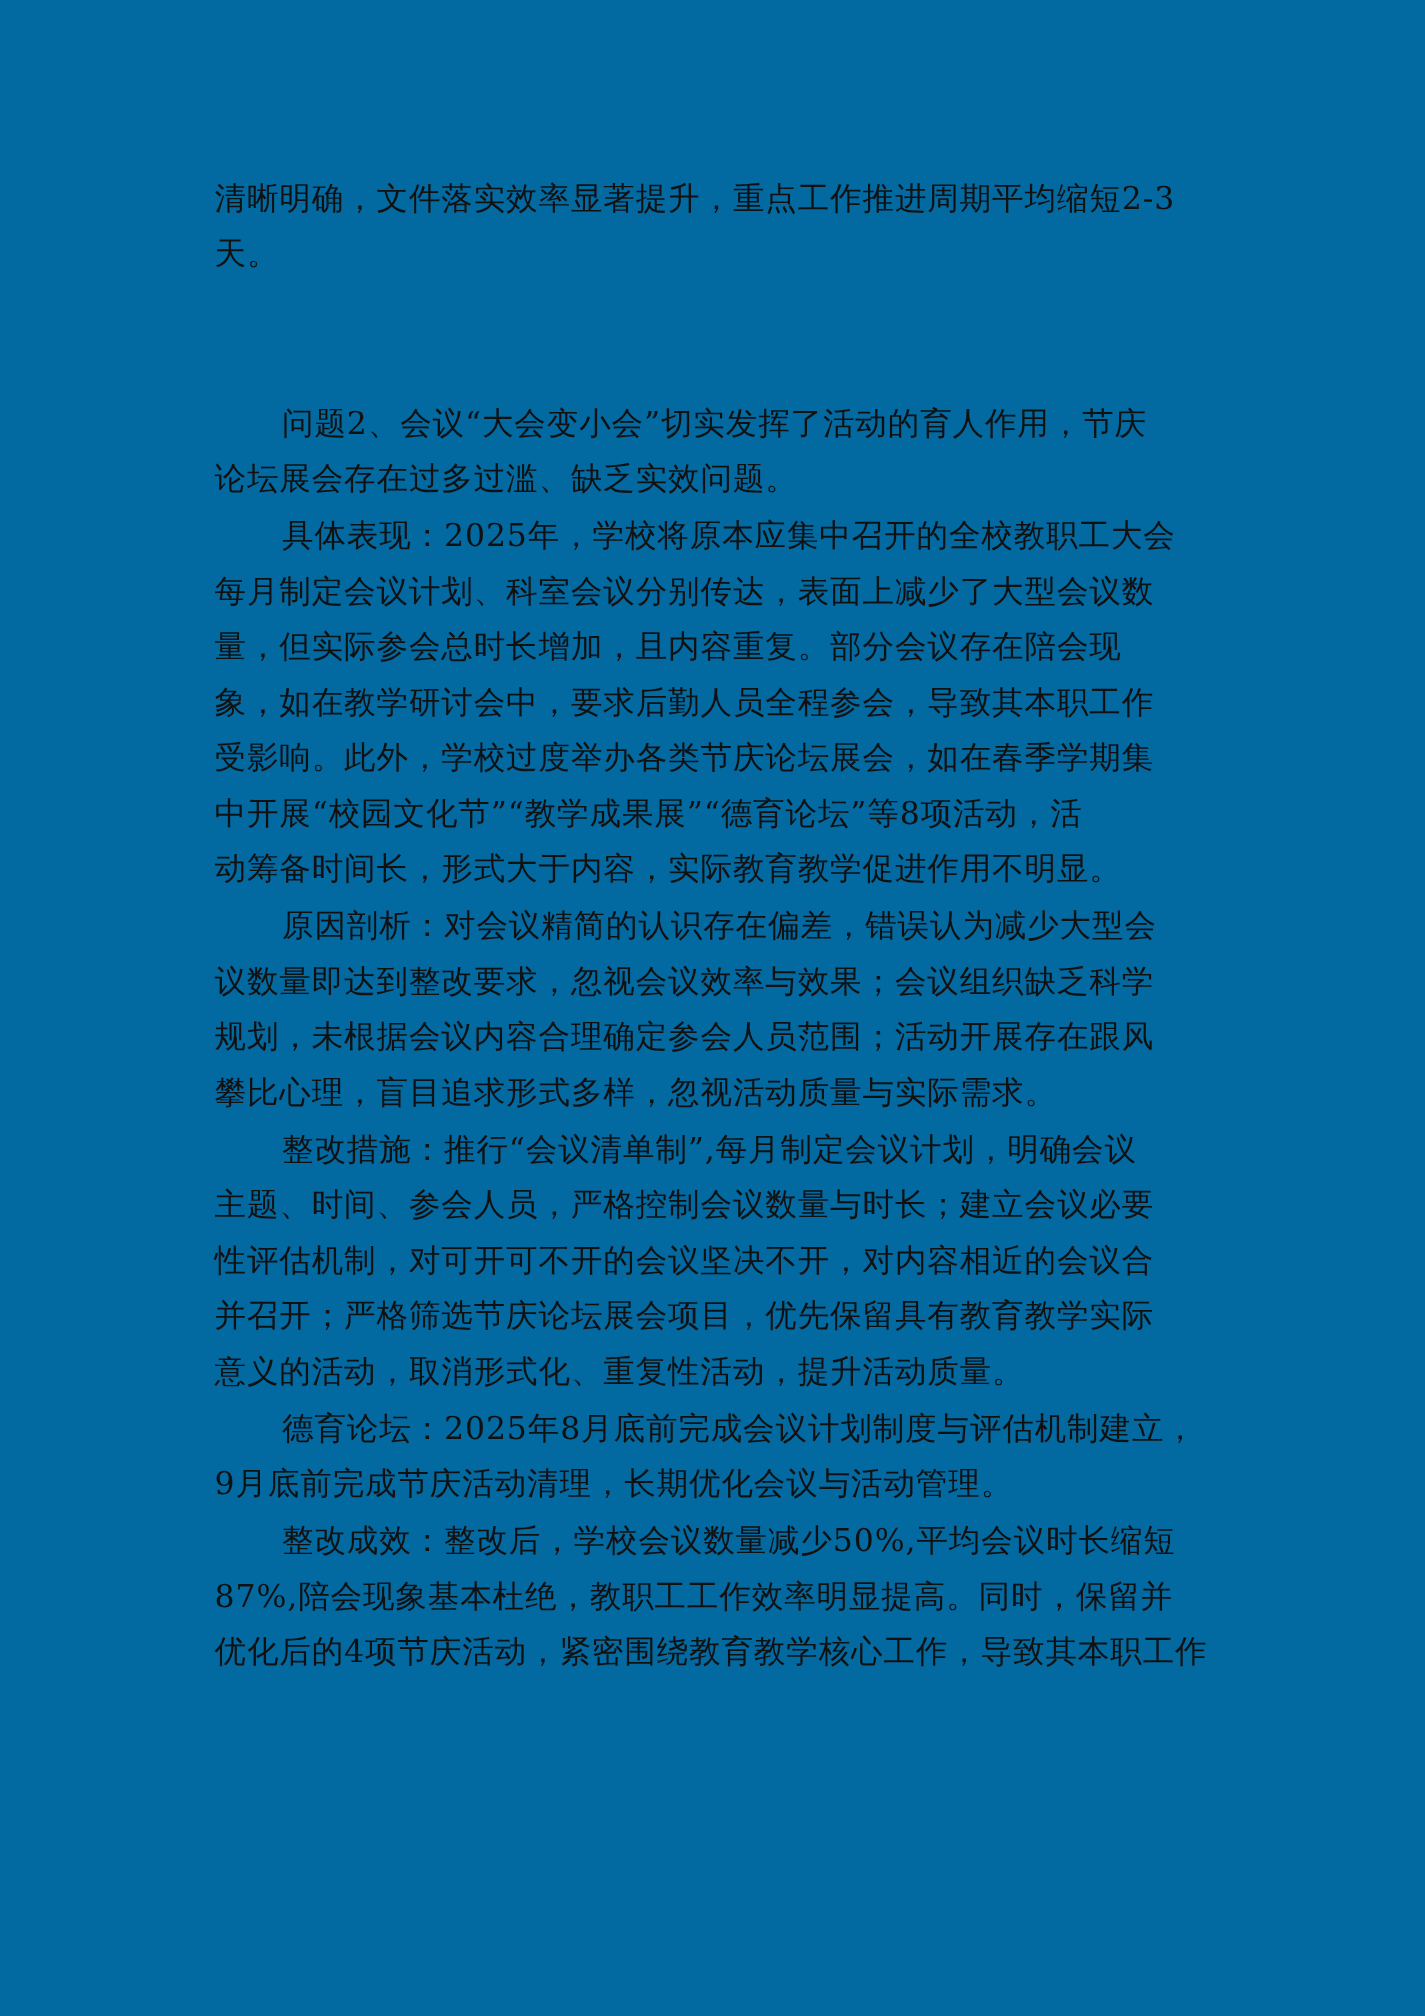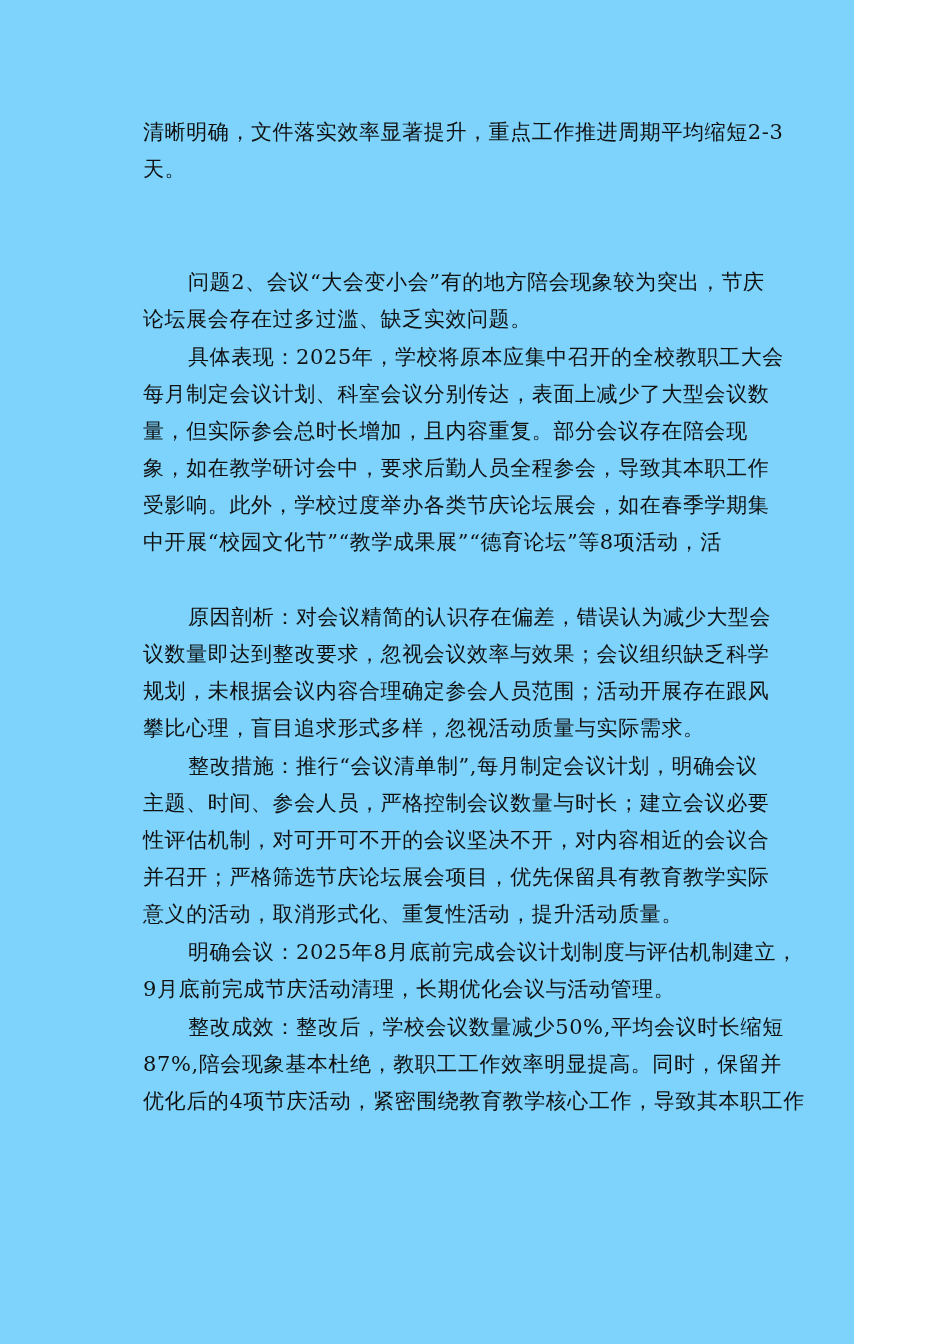--- a/index.html
+++ b/index.html
@@ -1,56 +1,57 @@
 <!DOCTYPE html>
 <html><head>
   <meta charset="utf-8">
   <style>
     html, body { margin: 0; padding: 0; background: #ffffff; }
     body { width: 950px; height: 1344px; position: relative; overflow: hidden; }
-    .page { position: absolute; left: 0; top: 0; width: 854px; height: 1344px; background: #7dd3fc; }
+    .page { position: absolute; left: 0; top: 0; width: 950px; height: 1344px; background: #0369a1; }
     .line {
       position: absolute;
       left: 143px;
       font-family: "DejaVu Serif", "Liberation Serif", serif;
       font-size: 21px;
       color: #111;
       white-space: nowrap;
       line-height: 28px;
       letter-spacing: 0.6px;
     }
     .indent { left: 188px; }
   </style>
 </head>
 <body>
 
 <div class="page">
   <div class="line" style="top:118px">清晰明确，文件落实效率显著提升，重点工作推进周期平均缩短2-3</div>
   <div class="line" style="top:155px">天。</div>
 
-  <div class="line indent" style="top:268px">问题2、会议“大会变小会”有的地方陪会现象较为突出，节庆</div>
+  <div class="line indent" style="top:268px">问题2、会议“大会变小会”切实发挥了活动的育人作用，节庆</div>
   <div class="line" style="top:305px">论坛展会存在过多过滥、缺乏实效问题。</div>
 
   <div class="line indent" style="top:343px">具体表现：2025年，学校将原本应集中召开的全校教职工大会</div>
   <div class="line" style="top:380px">每月制定会议计划、科室会议分别传达，表面上减少了大型会议数</div>
   <div class="line" style="top:454px">象，如在教学研讨会中，要求后勤人员全程参会，导致其本职工作</div>
   <div class="line" style="top:417px">量，但实际参会总时长增加，且内容重复。部分会议存在陪会现</div>
   <div class="line" style="top:491px">受影响。此外，学校过度举办各类节庆论坛展会，如在春季学期集</div>
   <div class="line" style="top:528px">中开展“校园文化节”“教学成果展”“德育论坛”等8项活动，活</div>
+  <div class="line" style="top:565px">动筹备时间长，形式大于内容，实际教育教学促进作用不明显。</div>
 
   <div class="line indent" style="top:603px">原因剖析：对会议精简的认识存在偏差，错误认为减少大型会</div>
   <div class="line" style="top:640px">议数量即达到整改要求，忽视会议效率与效果；会议组织缺乏科学</div>
   <div class="line" style="top:677px">规划，未根据会议内容合理确定参会人员范围；活动开展存在跟风</div>
   <div class="line" style="top:714px">攀比心理，盲目追求形式多样，忽视活动质量与实际需求。</div>
 
   <div class="line indent" style="top:752px">整改措施：推行“会议清单制”,每月制定会议计划，明确会议</div>
   <div class="line" style="top:789px">主题、时间、参会人员，严格控制会议数量与时长；建立会议必要</div>
   <div class="line" style="top:826px">性评估机制，对可开可不开的会议坚决不开，对内容相近的会议合</div>
   <div class="line" style="top:863px">并召开；严格筛选节庆论坛展会项目，优先保留具有教育教学实际</div>
   <div class="line" style="top:900px">意义的活动，取消形式化、重复性活动，提升活动质量。</div>
 
-  <div class="line indent" style="top:938px">明确会议：2025年8月底前完成会议计划制度与评估机制建立，</div>
+  <div class="line indent" style="top:938px">德育论坛：2025年8月底前完成会议计划制度与评估机制建立，</div>
   <div class="line" style="top:975px">9月底前完成节庆活动清理，长期优化会议与活动管理。</div>
 
   <div class="line indent" style="top:1013px">整改成效：整改后，学校会议数量减少50%,平均会议时长缩短</div>
   <div class="line" style="top:1050px">87%,陪会现象基本杜绝，教职工工作效率明显提高。同时，保留并</div>
   <div class="line" style="top:1087px">优化后的4项节庆活动，紧密围绕教育教学核心工作，导致其本职工作</div>
 </div>
 
 </body></html>

